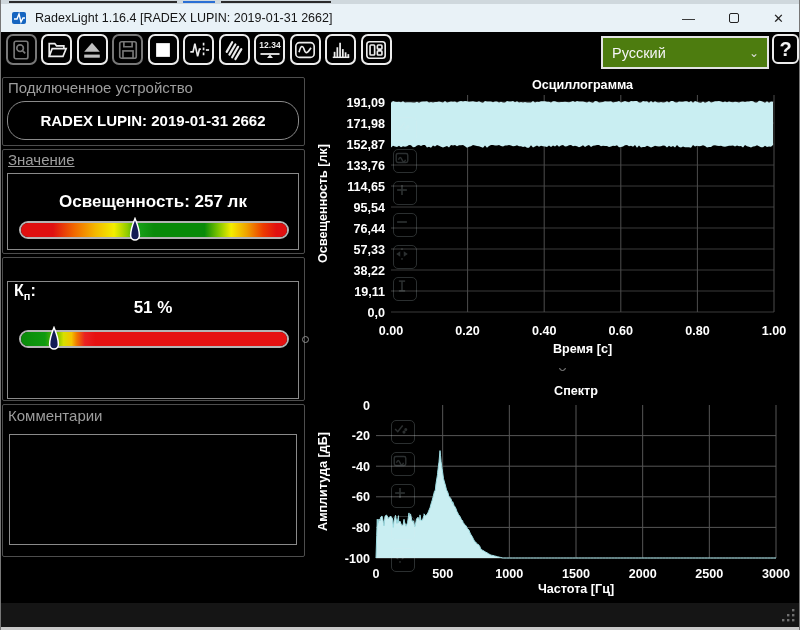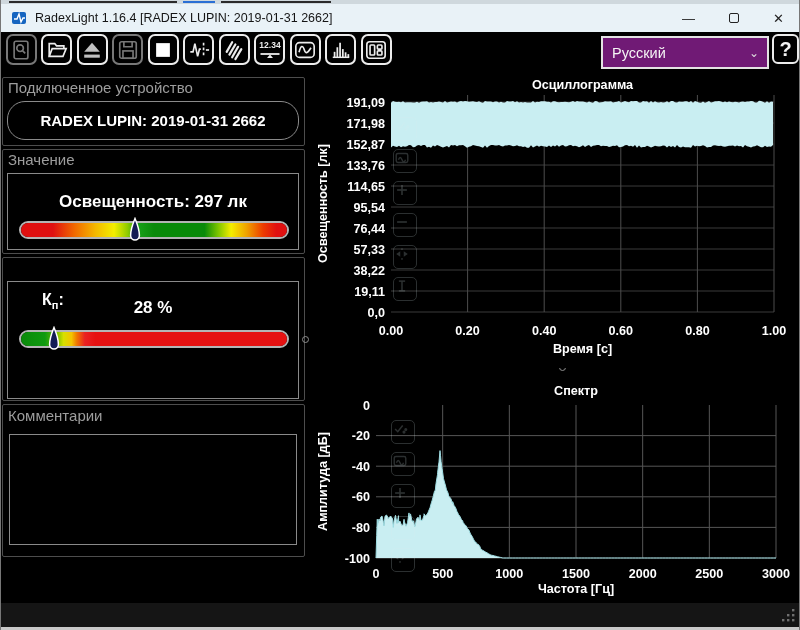--- a/index.html
+++ b/index.html
@@ -18,21 +18,21 @@
   .caption-btns{margin-left:auto;display:flex;height:100%;}
   .cap-btn{width:45px;height:100%;display:flex;align-items:center;justify-content:center;
            font-size:13px;color:#222;cursor:default;}
   .cap-btn .maxbox{width:10px;height:10px;border:1.4px solid #222;border-radius:2px;}
   
   .toolbar{position:absolute;left:0;top:32px;width:800px;height:35px;background:#000;display:flex;align-items:center;}
   .tb-btn{width:31px;height:31px;margin-left:4.5px;border:2px solid #ececec;border-radius:7px;
           color:#ececec;display:flex;align-items:center;justify-content:center;flex:0 0 auto;}
   .tb-btn.disabled{border-color:#787878;color:#787878;}
   .tb-btn svg{display:block;}
-  .lang-select{position:absolute;right:32px;top:4px;width:168px;height:33px;background:#701a75;
+  .lang-select{position:absolute;right:32px;top:4px;width:168px;height:33px;background:#4d7c0f;
                border:2px solid #e3e3e3;display:flex;align-items:center;color:#f5f5f5;font-size:14.5px;padding-left:9px;}
   .lang-chevron{margin-left:auto;margin-right:8px;font-size:12px;color:#dcdcdc;}
   .help-btn{position:absolute;right:2px;top:2px;width:27px;height:30px;border:2px solid #ececec;border-radius:6px;
             color:#f2f2f2;font-size:20px;font-weight:bold;display:flex;align-items:center;justify-content:center;}
   
   .groupbox{position:absolute;left:1px;width:303px;border:1px solid #4d4d4d;border-radius:2px;background:transparent;}
   .sec-label{position:absolute;left:7px;color:#9d9d9d;font-size:15px;white-space:nowrap;}
   .inner-box{position:absolute;border:1px solid #8a8a8a;background:#000;}
   .device-name{width:100%;height:100%;display:flex;align-items:center;justify-content:center;
                color:#fff;font-weight:bold;font-size:15px;}
@@ -171,38 +171,38 @@
     <div class="help-btn">?</div>
   </div>
 
   <div class="groupbox" style="top:77px;height:69px;"></div>
   <div class="sec-label" style="top:79px;">Подключенное устройство</div>
   <div class="inner-box" style="left:6px;top:101px;width:292px;height:39px;border-radius:18px;">
     <div class="device-name">RADEX LUPIN: 2019-01-31 2662</div>
   </div>
 
   <div class="groupbox" style="top:149px;height:105px;"></div>
-  <div class="sec-label" style="top:151px;">Значение</div>
+  <div class="sec-label" style="top:151px;text-decoration:underline;">Значение</div>
   <div class="inner-box" style="left:6px;top:173px;width:292px;height:77px;">
-    <div class="big-val" style="top:18px;font-size:17px;">Освещенность: 297 лк</div>
+    <div class="big-val" style="top:18px;font-size:17px;">Освещенность: 257 лк</div>
     <div class="grad-bar" style="left:11px;top:47px;width:270px;">
       <div class="fill lux"></div>
       <div class="drop-marker" id="lux-marker" style="left: 42.7%;">
         <svg width="12" height="28" viewBox="0 0 12 28">
           <path d="M6 1.5 C6 1.5 1.6 12 1.6 18.5 A4.4 4.4 0 0 0 10.4 18.5 C10.4 12 6 1.5 6 1.5 Z" fill="#141c55" stroke="#fff" stroke-width="1.5"></path>
         </svg>
       </div>
     </div>
   </div>
 
   <div class="groupbox" style="top:257px;height:144px;"></div>
   <div class="sec-label" style="top:259px;margin-top:25px;">Пульсация</div>
   <div class="inner-box" style="left:6px;top:281px;width:292px;height:118px;">
-    <div class="kp-label" style="left:6px;top:9px;margin-left:28px;"><span>К</span><sub>п</sub><span>:</span></div>
-    <div class="big-val" style="top:16px;font-size:17px;">28 %</div>
+    <div class="kp-label" style="left:6px;top:0;"><span>К</span><sub>п</sub><span>:</span></div>
+    <div class="big-val" style="top:16px;font-size:17px;">51 %</div>
     <div class="grad-bar" style="left:11px;top:48px;width:270px;">
       <div class="fill kp"></div>
       <div class="drop-marker" id="kp-marker" style="left: 12.5%;">
         <svg width="12" height="28" viewBox="0 0 12 28">
           <path d="M6 1.5 C6 1.5 1.6 12 1.6 18.5 A4.4 4.4 0 0 0 10.4 18.5 C10.4 12 6 1.5 6 1.5 Z" fill="#141c55" stroke="#fff" stroke-width="1.5"></path>
         </svg>
       </div>
     </div>
   </div>
 

